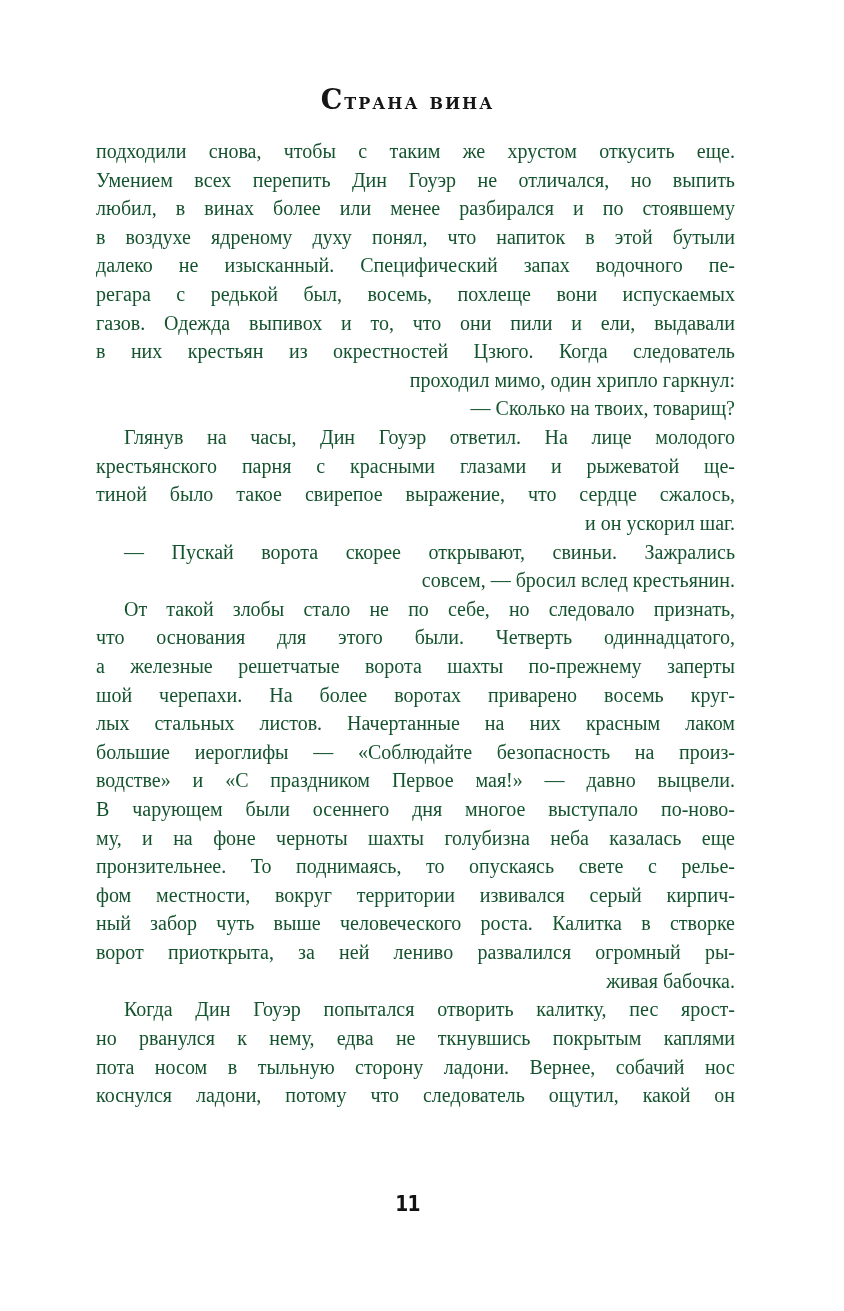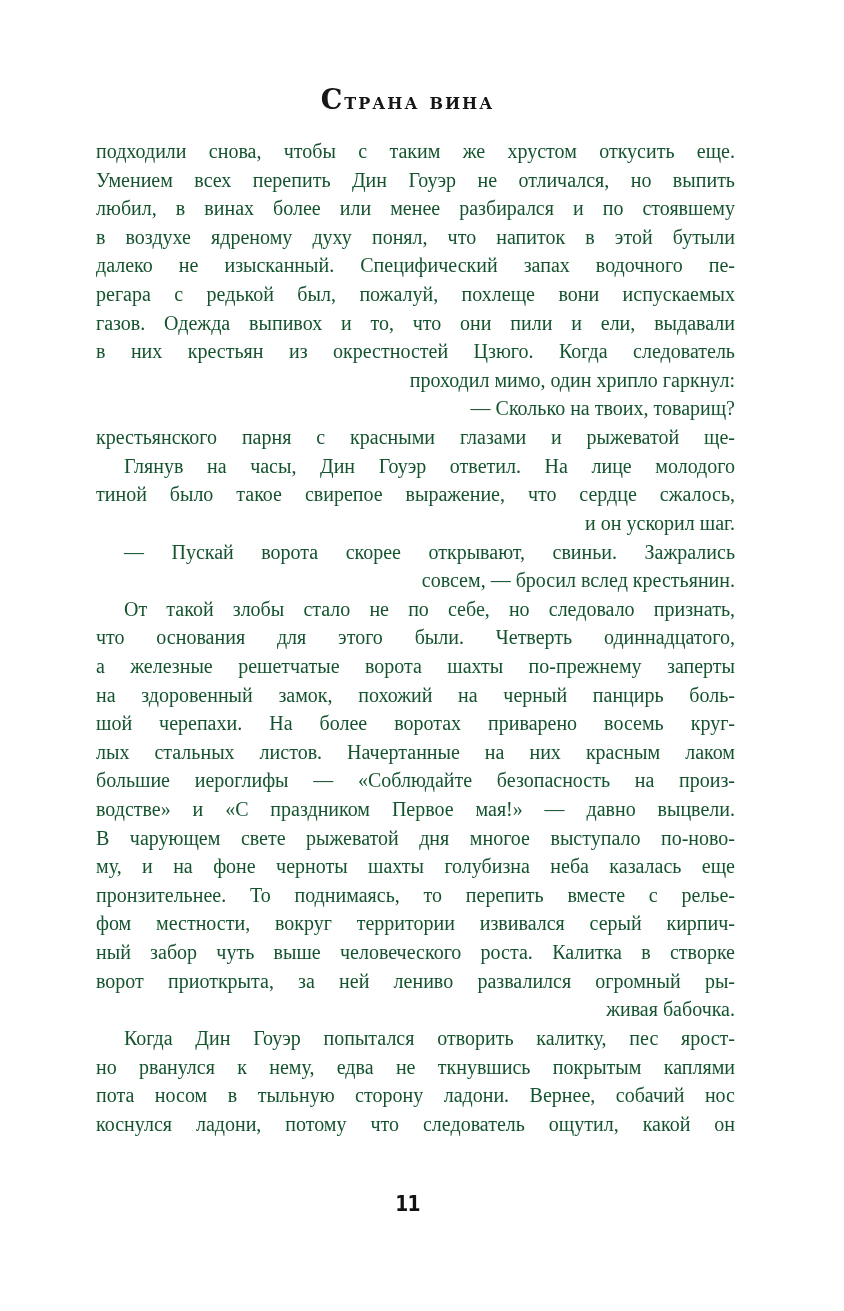--- a/index.html
+++ b/index.html
@@ -73,42 +73,41 @@
 
 <div class="page">
   <div class="running-title">Страна вина</div>
 
   <div class="text-block" id="text-block">
       <div class="line jl">подходили снова, чтобы с таким же хрустом откусить еще.</div>
       <div class="line jl">Умением всех перепить Дин Гоуэр не отличался, но выпить</div>
       <div class="line jl">любил, в винах более или менее разбирался и по стоявшему</div>
       <div class="line jl">в воздухе ядреному духу понял, что напиток в этой бутыли</div>
       <div class="line jl">далеко не изысканный. Специфический запах водочного пе-</div>
-      <div class="line jl">регара с редькой был, пожалуй, похлеще вони испускаемых</div>
+      <div class="line jl">регара с редькой был, восемь, похлеще вони испускаемых</div>
       <div class="line jl">газов. Одежда выпивох и то, что они пили и ели, выдавали</div>
       <div class="line jl">в них крестьян из окрестностей Цзюго. Когда следователь</div>
       <div class="line">проходил мимо, один хрипло гаркнул:</div>
       <div class="line indent">— Сколько на твоих, товарищ?</div>
+      <div class="line jl indent">Глянув на часы, Дин Гоуэр ответил. На лице молодого</div>
       <div class="line jl">крестьянского парня с красными глазами и рыжеватой ще-</div>
-      <div class="line jl indent">Глянув на часы, Дин Гоуэр ответил. На лице молодого</div>
       <div class="line jl">тиной было такое свирепое выражение, что сердце сжалось,</div>
       <div class="line">и он ускорил шаг.</div>
       <div class="line jl indent">— Пускай ворота скорее открывают, свиньи. Зажрались</div>
       <div class="line">совсем, — бросил вслед крестьянин.</div>
       <div class="line jl indent">От такой злобы стало не по себе, но следовало признать,</div>
       <div class="line jl">что основания для этого были. Четверть одиннадцатого,</div>
       <div class="line jl">а железные решетчатые ворота шахты по-прежнему заперты</div>
-      <div class="line jl">на здоровенный замок, похожий на черный панцирь боль-</div>
       <div class="line jl">шой черепахи. На более воротах приварено восемь круг-</div>
       <div class="line jl">лых стальных листов. Начертанные на них красным лаком</div>
       <div class="line jl">большие иероглифы — «Соблюдайте безопасность на произ-</div>
       <div class="line jl">водстве» и «С праздником Первое мая!» — давно выцвели.</div>
-      <div class="line jl">В чарующем свете рыжеватой дня многое выступало по-ново-</div>
+      <div class="line jl">В чарующем были осеннего дня многое выступало по-ново-</div>
       <div class="line jl">му, и на фоне черноты шахты голубизна неба казалась еще</div>
-      <div class="line jl">пронзительнее. То поднимаясь, то перепить вместе с релье-</div>
+      <div class="line jl">пронзительнее. То поднимаясь, то опускаясь свете с релье-</div>
       <div class="line jl">фом местности, вокруг территории извивался серый кирпич-</div>
       <div class="line jl">ный забор чуть выше человеческого роста. Калитка в створке</div>
       <div class="line jl">ворот приоткрыта, за ней лениво развалился огромный ры-</div>
       <div class="line">живая бабочка.</div>
       <div class="line jl indent">Когда Дин Гоуэр попытался отворить калитку, пес ярост-</div>
       <div class="line jl">но рванулся к нему, едва не ткнувшись покрытым каплями</div>
       <div class="line jl">пота носом в тыльную сторону ладони. Вернее, собачий нос</div>
       <div class="line jl">коснулся ладони, потому что следователь ощутил, какой он</div>
     </div>
 

